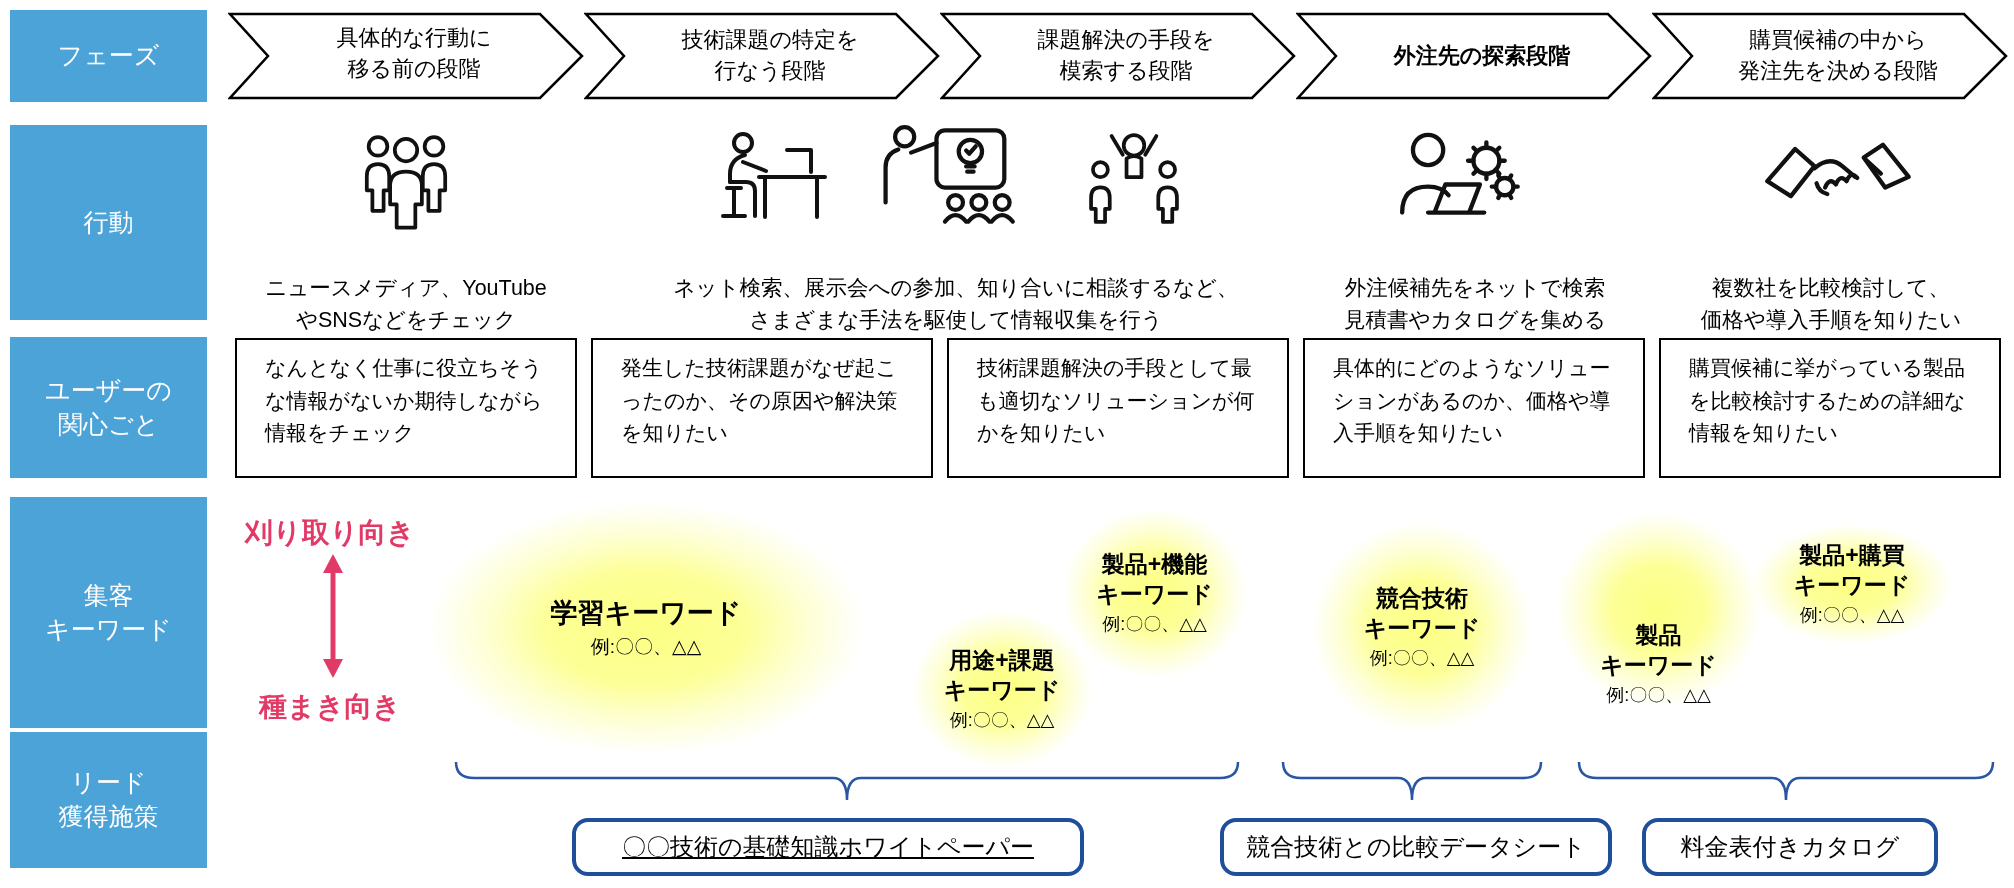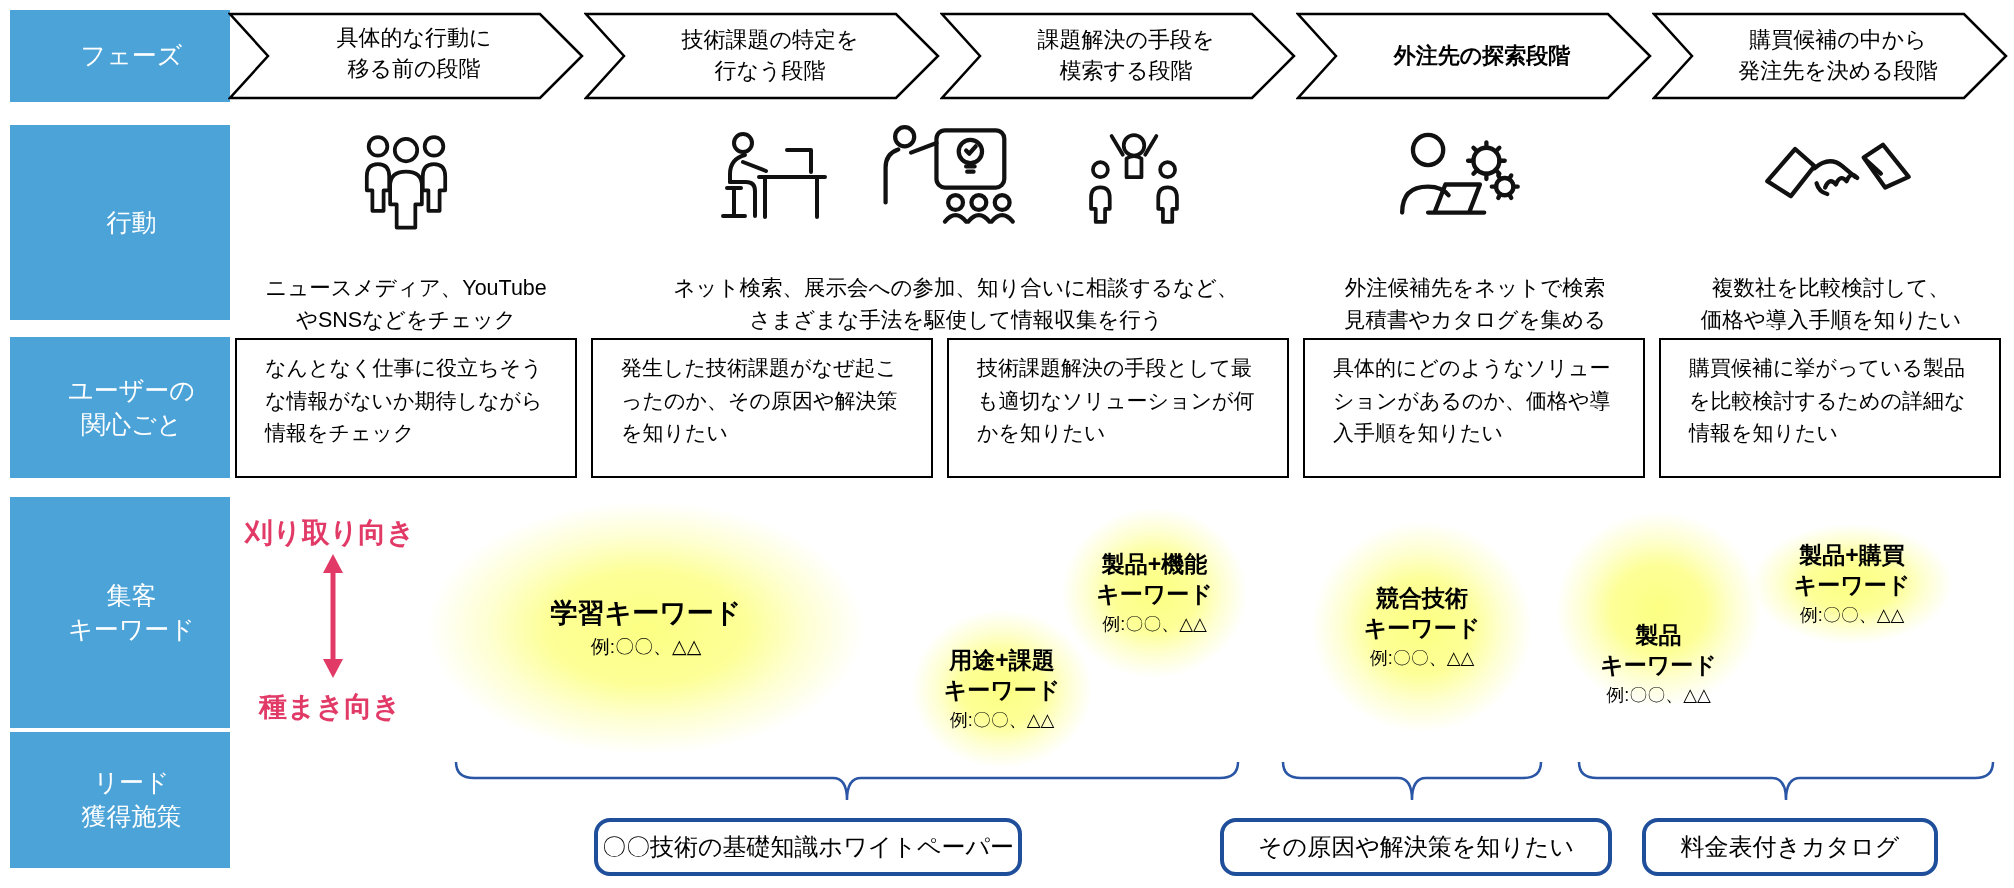--- a/index.html
+++ b/index.html
@@ -3,21 +3,21 @@
 <meta charset="utf-8">
 <style>
   html,body{margin:0;padding:0;background:#fff;}
   #stage{position:relative;width:2014px;height:888px;background:#fff;overflow:hidden;
          font-family:"Liberation Sans","DejaVu Sans",sans-serif;color:#111;}
   .abs{position:absolute;}
   .preline{white-space:pre-line;}
   
   .srow{position:absolute;left:10px;width:197px;background:#4BA3D8;color:#fff;
         display:flex;align-items:center;justify-content:center;text-align:center;
-        font-size:25px;line-height:1.35;padding-left:23px;}
+        font-size:25px;line-height:1.35;}
   
   .chev{position:absolute;top:12px;width:356px;height:88px;}
   .chev svg{position:absolute;left:0;top:0;}
   .chev-label{position:absolute;left:30px;right:14px;top:0;height:100%;
         display:flex;align-items:center;justify-content:center;text-align:center;
         font-size:22px;line-height:1.4;color:#000;}
   
   .action-text{position:absolute;top:252px;text-align:center;font-size:21.5px;line-height:1.5;color:#000;margin-top:20px;}
   .icon svg{display:block;}
   
@@ -227,23 +227,23 @@
     <svg width="262" height="46" viewBox="0 0 262 46" fill="none" stroke="#2A56A5" stroke-width="2.5">
       <path d="M2,2 Q2,18 20,18 L117,18 Q131,18 131,40 Q131,18 145,18 L242,18 Q260,18 260,2"></path>
     </svg>
   </div>
   <div class="abs" style="left:1577px;top:760px;">
     <svg width="418" height="46" viewBox="0 0 418 46" fill="none" stroke="#2A56A5" stroke-width="2.5">
       <path d="M2,2 Q2,18 20,18 L195,18 Q209,18 209,40 Q209,18 223,18 L398,18 Q416,18 416,2"></path>
     </svg>
   </div>
 
-  <div class="lead-box" style="left:594px;width:428px;">
+  <div class="lead-box" style="left:572px;width:512px;text-decoration:underline;">
       <span>〇〇技術の基礎知識ホワイトペーパー</span>
     </div>
   <div class="lead-box" style="left:1220px;width:392px;">
-      <span>その原因や解決策を知りたい</span>
+      <span>競合技術との比較データシート</span>
     </div>
   <div class="lead-box" style="left:1642px;width:296px;">
       <span>料金表付きカタログ</span>
     </div>
 
 </div>
 
 </body></html>

